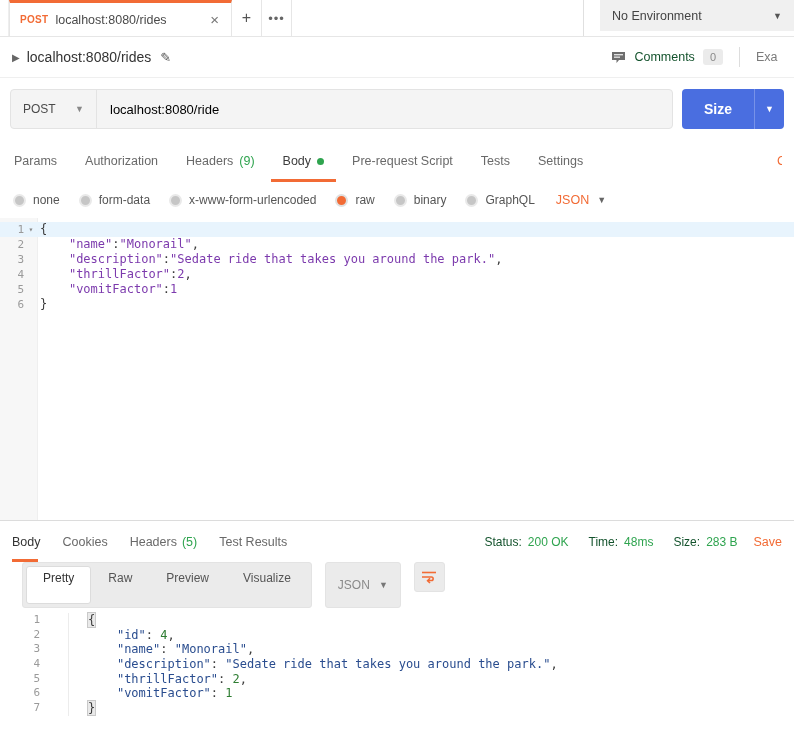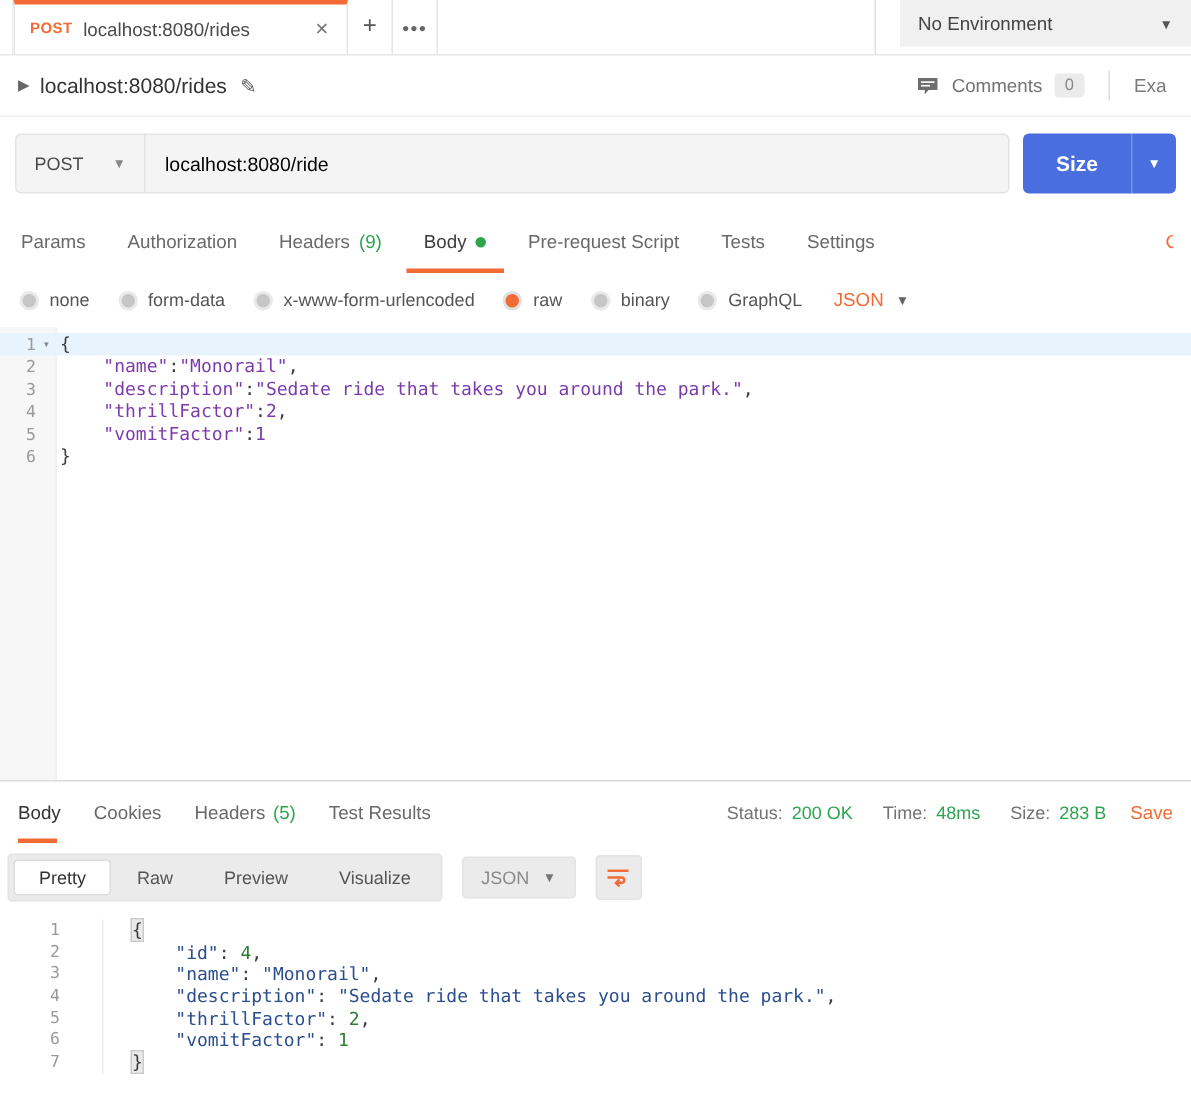--- a/index.html
+++ b/index.html
@@ -20,21 +20,21 @@
   .env-divider { width:1px; background:#e0e0e0; margin-right:16px; }
   .env-select { width:194px; height:31px; background:#f0f0f0; display:flex; align-items:center; padding:0 12px; font-size:12.5px; color:#444; }
   .env-select .chev { margin-left:auto; color:#555; font-size:9px; }
 
   
   .doc-row { height:41px; display:flex; align-items:center; padding:0 12px; border-bottom:1px solid #efefef; overflow:hidden; }
   .doc-caret { color:#666; font-size:10px; margin-right:7px; }
   .doc-title { font-size:14px; color:#333; }
   .doc-pencil { margin-left:9px; color:#555; font-size:13px; }
   .doc-right { margin-left:auto; display:flex; align-items:center; gap:8px; white-space:nowrap; }
-  .comments-label { color:#737373; font-size:12.5px; }
+  .comments-label { color:#14532d; font-size:12.5px; }
   .count-badge { background:#ebebeb; color:#8a8a8a; font-size:11px; border-radius:3px; padding:2px 7px; }
   .v-div { width:1px; height:20px; background:#ddd; margin:0 8px; }
   .examples-clip { color:#7a7a7a; font-size:12.5px; width:26px; overflow:hidden; }
 
   
   .url-row { height:62px; display:flex; align-items:center; padding:0 10px; gap:9px; }
   .method-url-group { flex:1; height:40px; display:flex; align-items:stretch; background:#f4f4f4; border:1px solid #e3e3e3; border-radius:4px; }
   .method-box { width:86px; display:flex; align-items:center; justify-content:space-between; padding:0 12px; border-right:1px solid #e3e3e3; font-size:12px; color:#4a4a4a; }
   .method-box .chev { color:#888; font-size:9px; }
   .url-input { flex:1; display:flex; align-items:center; padding:0 13px; font-size:13px; color:#000000; }
@@ -76,27 +76,27 @@
   .tk-b { color:#3b3b3b; background:#e9e9e9; outline:1px solid #c9c9c9; }
   .tk-w { color:#3b3b3b; }
 
   
   .resp-header { height:42px; border-top:1px solid #dcdcdc; display:flex; align-items:stretch; padding:0 12px; font-size:12.5px; color:#696969; background:#fff; overflow:hidden; }
   .rs-tab { display:flex; align-items:center; gap:5px; padding:0 11px; position:relative; }
   .rs-tab:first-child { padding-left:0; }
   .rs-tab.active { color:#333; }
   .rs-tab.active::after { content:''; position:absolute; left:0; right:14px; bottom:0; height:3px; background:#f26b35; }
   .resp-meta { margin-left:auto; display:flex; align-items:center; gap:6px; font-size:12px; white-space:nowrap; }
-  .meta-label { color:#737373; }
+  .meta-label { color:#14532d; }
   .meta-value { color:#2fa44f;text-align:center; }
   .meta-gap { width:8px; }
   .save-link { color:#f26b35; font-size:12.5px; margin-left:10px; }
 
   
-  .resp-toolbar { height:46px; display:flex; align-items:center; padding:0 5px; gap:13px; }
+  .resp-toolbar { height:46px; display:flex; padding:0 22px; gap:13px; }
   .segmented { display:flex; background:#ebebeb; border:1px solid #e3e3e3; border-radius:3px; padding:3px; }
   .seg { padding:5px 17px; font-size:12px; color:#555; border-radius:3px; }
   .seg.active { background:#fff; border:1px solid #dcdcdc; color:#333; padding:4px 16px; }
   .json-dd { display:flex; align-items:center; gap:9px; background:#ebebeb; border:1px solid #e3e3e3; border-radius:3px; padding:6px 12px; color:#8a8a8a; font-size:12px; }
   .json-dd .chev { font-size:9px; color:#777; }
   .wrap-btn { width:31px; height:30px; background:#ebebeb; border:1px solid #e3e3e3; border-radius:3px; display:flex; align-items:center; justify-content:center; }
 
   
   .resp-editor { height:129px; font-family:"DejaVu Sans Mono", monospace; font-size:12px; line-height:14.7px; overflow:hidden; padding-top:5px; }
   .resp-editor .cl { height:14.7px; }

